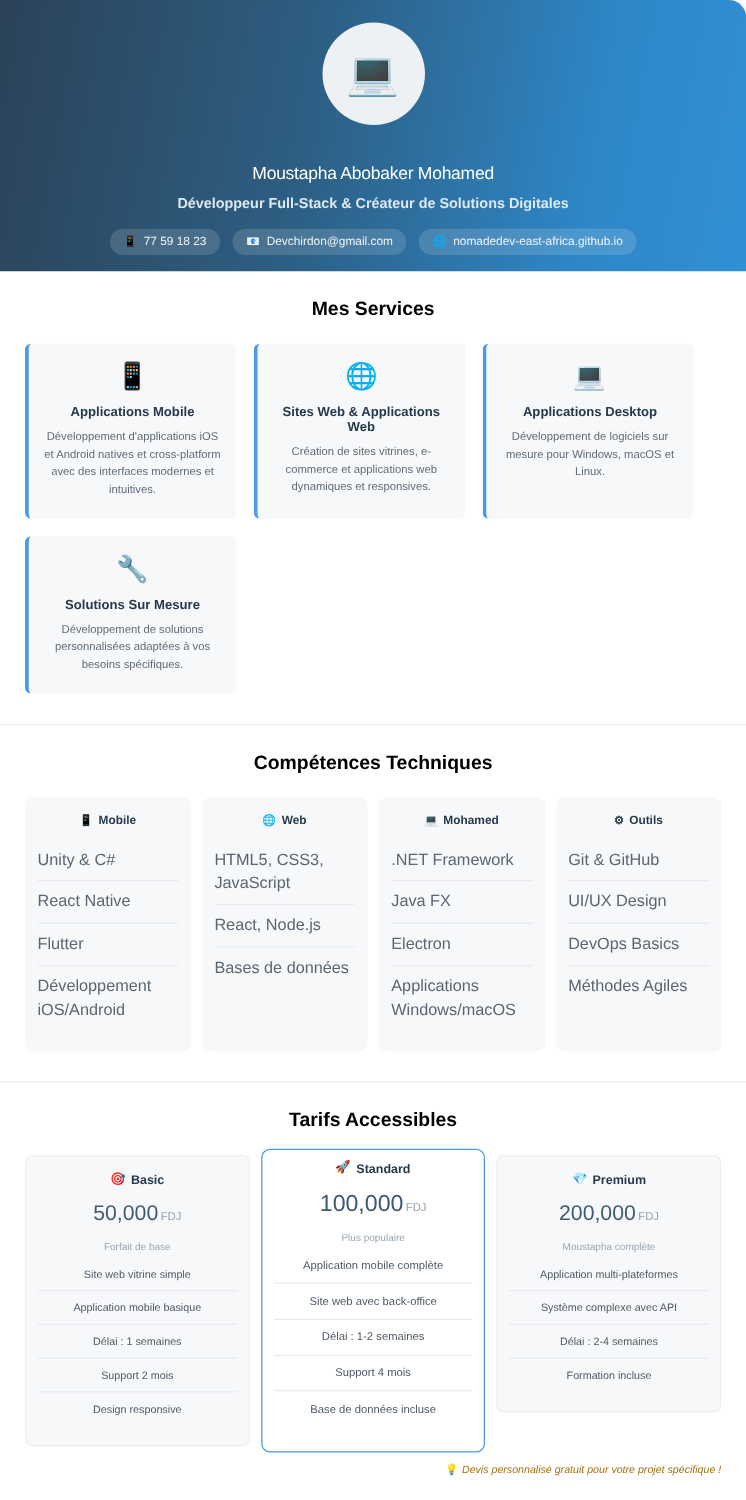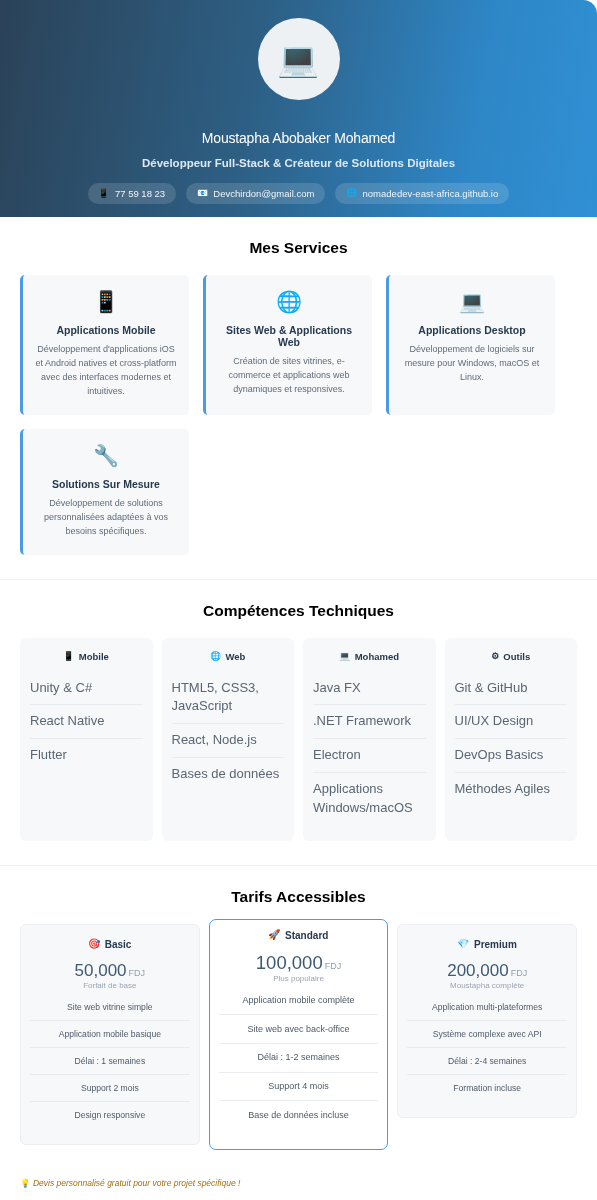--- a/index.html
+++ b/index.html
@@ -133,36 +133,36 @@
     margin-top: -5px;
     padding-bottom: 20px;
   }
   .price-head {
     display: flex; align-items: center; justify-content: center; gap: 4px;
     font-size: 10px; font-weight: bold; color: #26394d;
     margin-bottom: 11px;
   }
   .price-head .pi { font-size: 10px; line-height: 1; }
   .price-amount {
-    font-size: 17px; color: #3e5a73; font-weight: normal; 
+    font-size: 17px; color: #3e5a73; font-weight: normal; margin-bottom: 12px;
   }
   .price-amount .cur { font-size: 9px; color: #93a0ac; margin-left: 2px; }
   .price-card.featured .price-amount { font-size: 18.5px; }
   .price-sub { font-size: 8px; color: #9aa5b0; margin-bottom: 4px; }
   .price-list { list-style: none; }
   .price-list li {
     font-size: 8.6px; color: #4e5a67;
     padding: 7px 2px;
     border-bottom: 1px solid #e9ebef;
     line-height: 1.4;
   }
   .price-list li:last-child { border-bottom: none; }
   .price-card.featured .price-list li { font-size: 9px; padding: 7.5px 2px; }
   .price-note {
-    margin-top: 28px; text-align: left;
+    margin-top: 8px; text-align: right;
     font-size: 8.5px; font-style: italic; color: #a4700f;
   }
   .price-note .ni { font-style: normal; }
 
   
   .cta {
     margin-top: 12px;
     background: linear-gradient(100deg, #22405c 0%, #2a5d86 45%, #2e88ca 82%, #3090d4 100%);
     border-radius: 12px 12px 0 0;
     padding: 28px 14px 0 14px;
@@ -228,20 +228,21 @@
 
     <div class="skill-card">
       <div class="skill-head">
         <span class="si">📱</span>
         <span>Mobile</span>
       </div>
       <ul class="skill-list">
         <li>Unity &amp; C#</li>
         <li>React Native</li>
         <li>Flutter</li>
+        <li>Développement iOS/Android</li>
       </ul>
     </div>
 
     <div class="skill-card">
       <div class="skill-head">
         <span class="si">🌐</span>
         <span>Web</span>
       </div>
       <ul class="skill-list">
         <li>HTML5, CSS3, JavaScript</li>
@@ -249,22 +250,22 @@
         <li>Bases de données</li>
       </ul>
     </div>
 
     <div class="skill-card">
       <div class="skill-head">
         <span class="si">💻</span>
         <span>Mohamed</span>
       </div>
       <ul class="skill-list">
+        <li>.NET Framework</li>
         <li>Java FX</li>
-        <li>.NET Framework</li>
         <li>Electron</li>
         <li>Applications Windows/macOS</li>
       </ul>
     </div>
 
     <div class="skill-card">
       <div class="skill-head">
         <span class="si">⚙</span>
         <span>Outils</span>
       </div>

